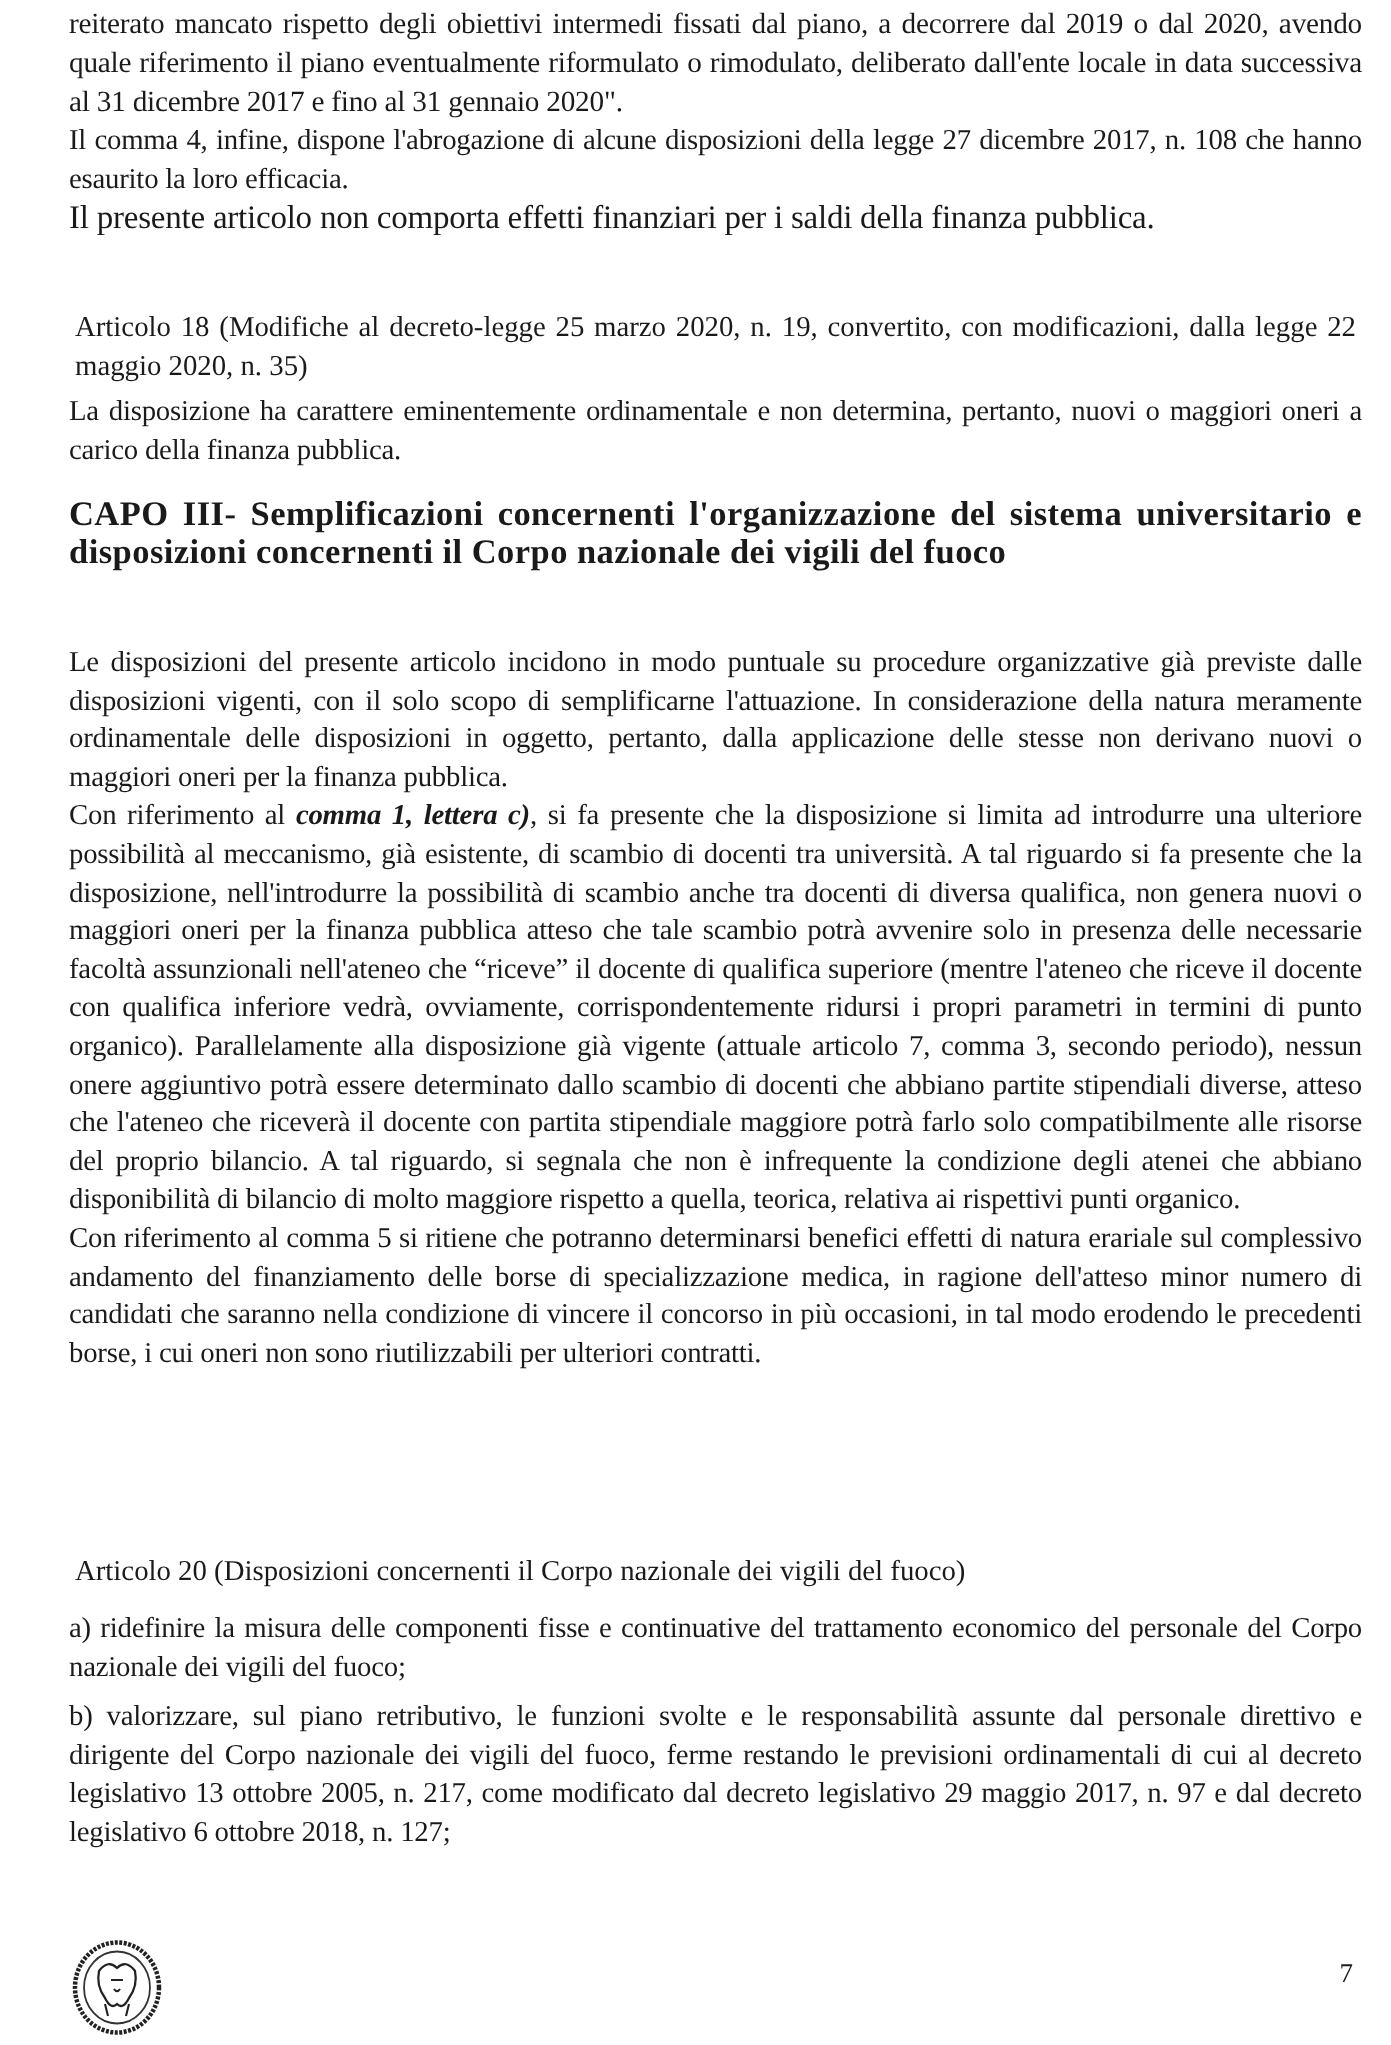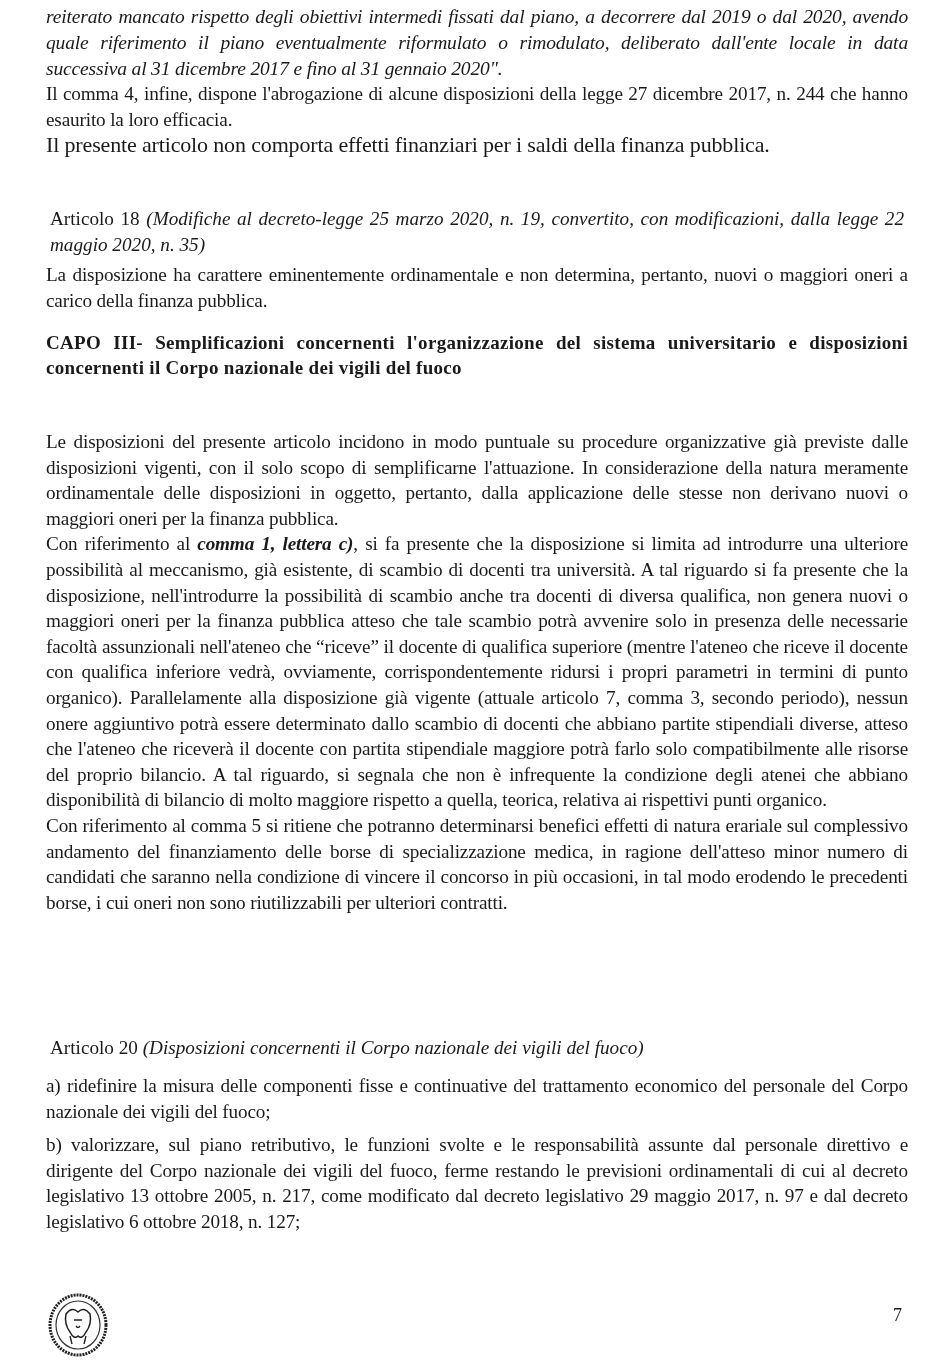--- a/index.html
+++ b/index.html
@@ -6,38 +6,38 @@
   body {
     width: 927px; height: 1363px; position: relative; overflow: hidden;
     font-family: "Liberation Serif", "DejaVu Serif", serif;
     color: #1a1a1a;
   }
   .page { position: absolute; left: 46px; top: 0; width: 862px; }
   .p {
     font-size: 19.2px; line-height: 25.6px; margin: 0;
     text-align: justify; letter-spacing: -0.15px;
   }
-  .it { font-style: italic; }
+  .it { }
   .small { font-size: 22px; line-height: 24px; }
   .b { font-weight: bold; font-style: italic; }
   .block { position: absolute; left: 0; width: 862px; }
   .heading { font-size: 19.2px; line-height: 26px; margin: 4px; text-align: justify; }
-  .capo { font-weight: bold; font-size: 19px; line-height: 25px; letter-spacing: 0.3px; text-align: justify; margin: 0; }
+  .capo { font-weight: bold; font-size: 23px; line-height: 25px; letter-spacing: 0.3px; text-align: justify; margin: 0; }
   .gap { height: 8px; }
   .footer-num { position: absolute; left: 893px; top: 1305px; font-size: 18px; font-family: "Liberation Serif", serif; }
   .seal { position: absolute; left: 46px; top: 1292px; width: 64px; height: 66px; }
 </style>
 </head>
 <body>
 
 <div class="page">
 
   <div class="block" style="top:4px;">
     <p class="p it" style="font-size:19.5px; line-height:25.8px;">reiterato mancato rispetto degli obiettivi intermedi fissati dal piano, a decorrere dal 2019 o dal 2020, avendo quale riferimento il piano eventualmente riformulato o rimodulato, deliberato dall'ente locale in data successiva al 31 dicembre 2017 e fino al 31 gennaio 2020".</p>
-    <p class="p">Il comma 4, infine, dispone l'abrogazione di alcune disposizioni della legge 27 dicembre 2017, n. 244 che hanno esaurito la loro efficacia.</p>
+    <p class="p">Il comma 4, infine, dispone l'abrogazione di alcune disposizioni della legge 27 dicembre 2017, n. 108 che hanno esaurito la loro efficacia.</p>
     <p class="p small">Il presente articolo non comporta effetti finanziari per i saldi della finanza pubblica.</p>
   </div>
 
   <div class="block" style="top:202px;">
     <p class="heading">
       <span>Articolo 18</span>
       <span class="it">(Modifiche al decreto-legge 25 marzo 2020, n. 19, convertito, con modificazioni, dalla legge 22 maggio 2020, n. 35)</span>
     </p>
     <p class="p">La disposizione ha carattere eminentemente ordinamentale e non determina, pertanto, nuovi o maggiori oneri a carico della finanza pubblica.</p>
   </div>

